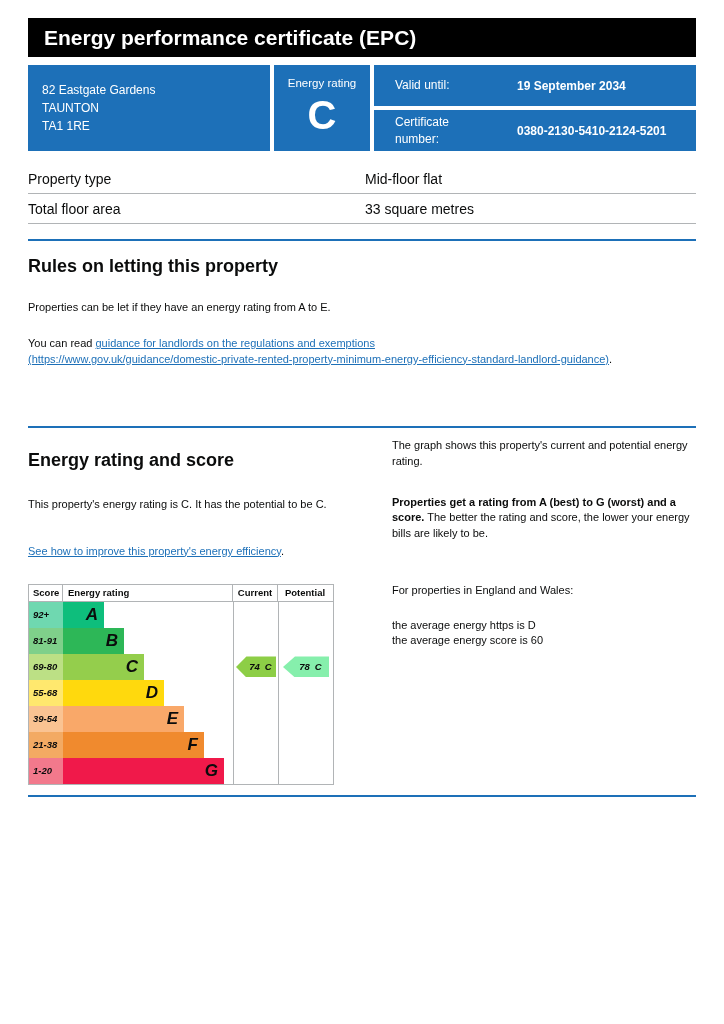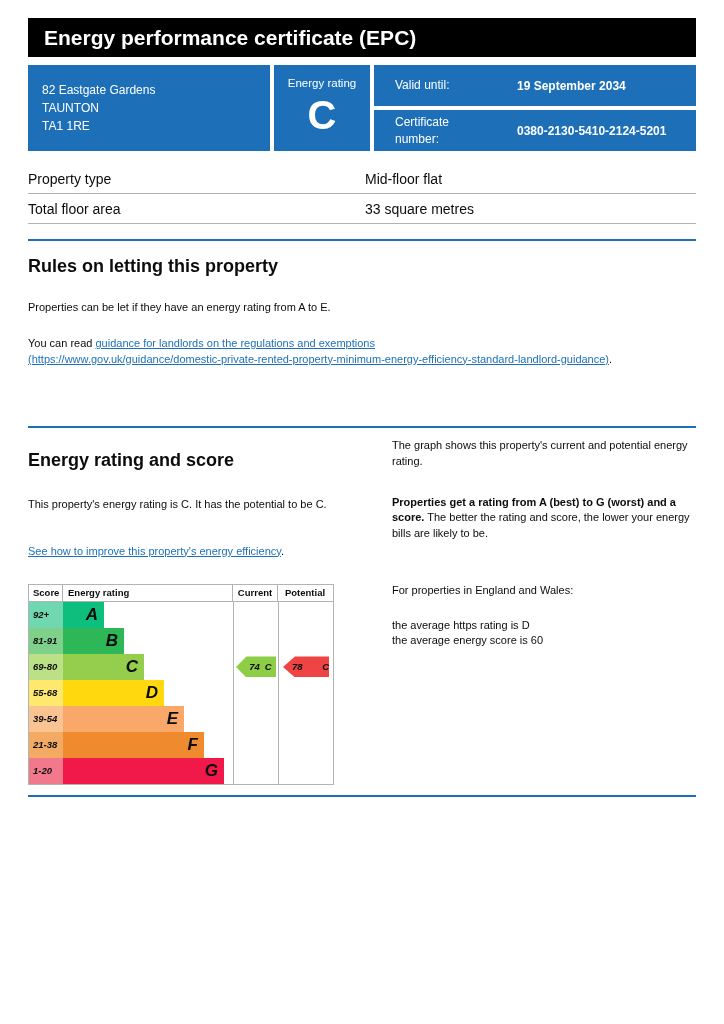--- a/index.html
+++ b/index.html
@@ -172,33 +172,33 @@
                   <div class="epc-bar" style="background: rgb(240, 25, 74); width: 161px;">G</div>
                 </div>
               </div>
             <div class="epc-colcur">
               <div class="epc-arrow" id="current-arrow" style="left: 2px; width: 40px; top: 54.5px; background: rgb(141, 206, 70);">
                 <span>74</span>
                   <span>C</span>
               </div>
             </div>
             <div class="epc-colpot">
-              <div class="epc-arrow" id="potential-arrow" style="left: 4px; width: 46px; top: 54.5px; background: #ef4444; justify-content: space-between;">
+              <div class="epc-arrow" id="potential-arrow" style="left: 4px; width: 46px; top: 54.5px; background: #86efac;">
                 <span>78</span>
                   <span>C</span>
               </div>
             </div>
           </div>
         </div>
       </div>
 
       <div class="col-right">
         <p class="body-text p1">The graph shows this property's current and potential energy rating.</p>
         <p class="body-text p2"><b>Properties get a rating from A (best) to G (worst) and a score.</b><span> The better the rating and score, the lower your energy bills are likely to be.</span></p>
         <p class="body-text p3">For properties in England and Wales:</p>
-        <p class="body-text p4"><span>the average https rating is D</span><br><span>the average energy score is 60</span></p>
+        <p class="body-text p4"><span>the average energy https is D</span><br><span>the average energy score is 60</span></p>
       </div>
     </div>
 
     <hr class="rule-blue bottom-rule">
 
   </div>
 </div>
 
 </body></html>

